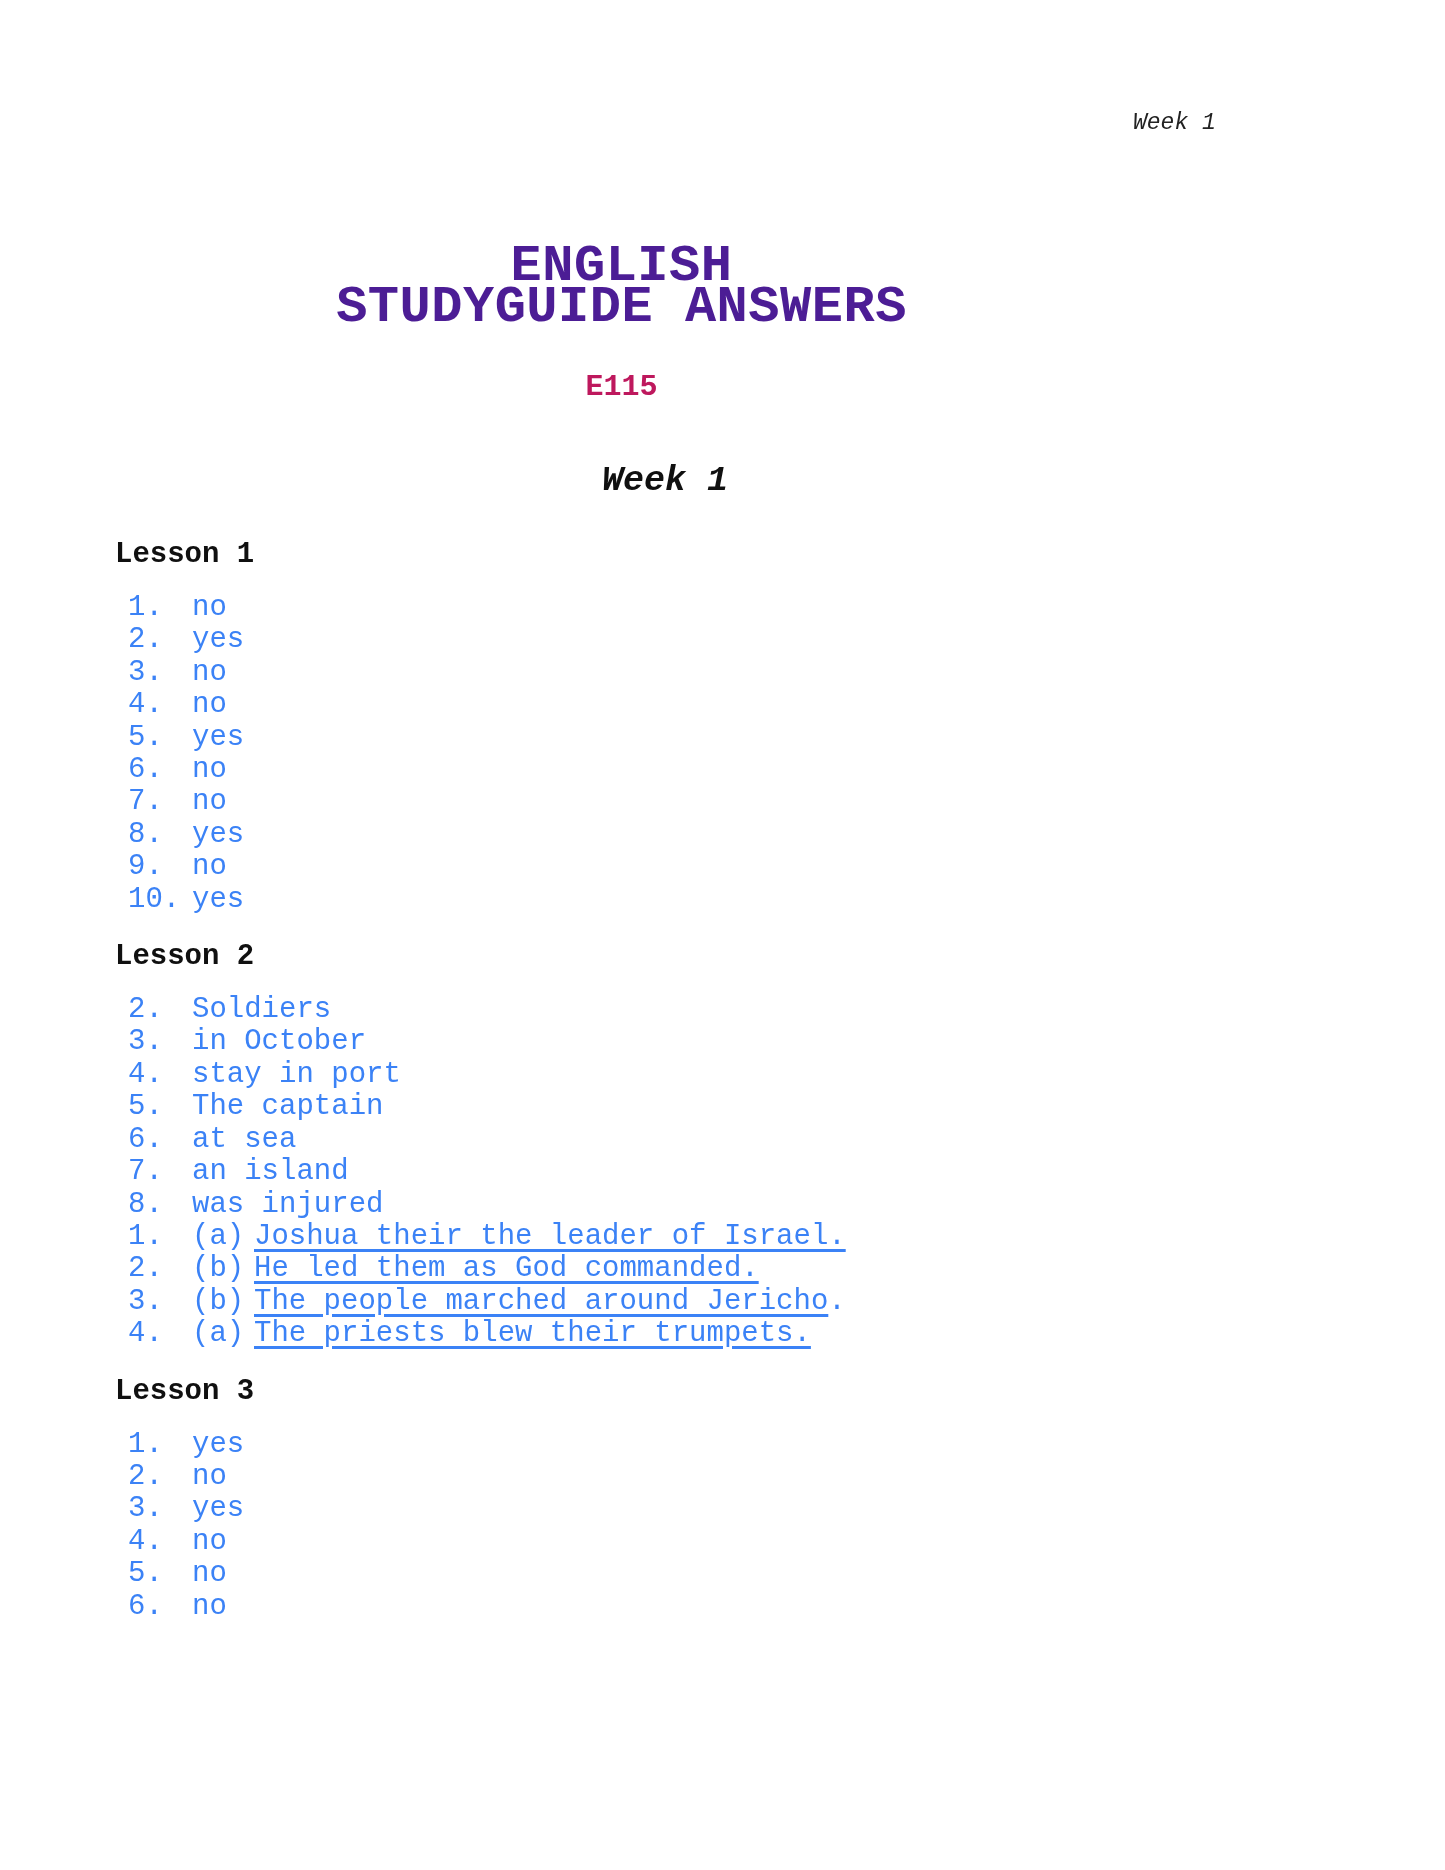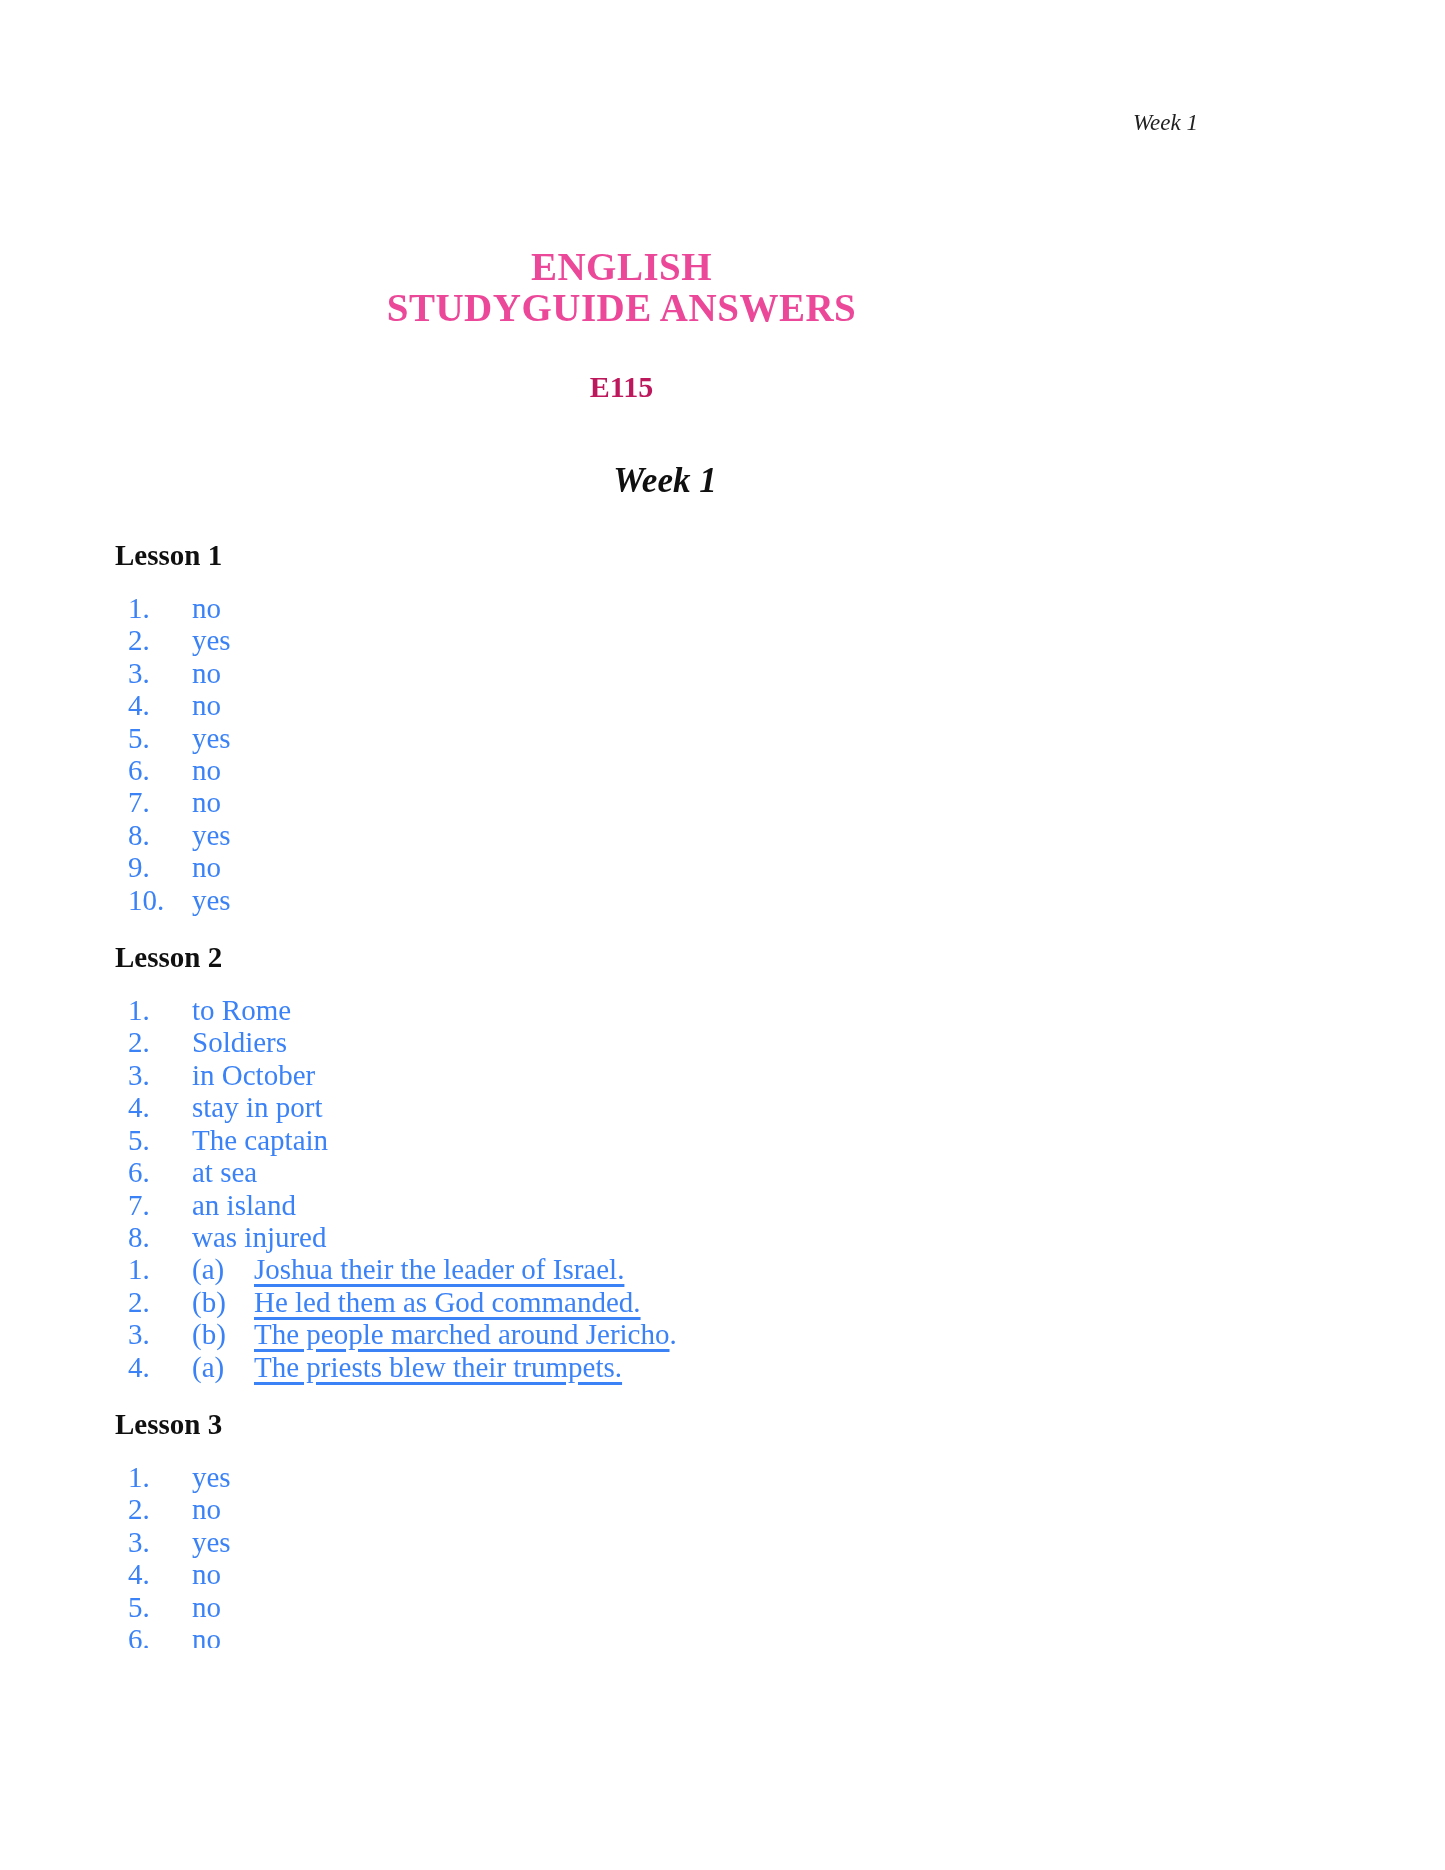--- a/index.html
+++ b/index.html
@@ -1,31 +1,31 @@
 <!DOCTYPE html>
 <html><head>
 <meta charset="utf-8">
 <style>
   html,body{margin:0;padding:0;background:#ffffff;}
   .page{
     position:relative;
     width:1445px;height:1648px;
     background:#ffffff;
     color:#1b1b1b;
-    font-family:Liberation Serif, serif;
+    font-family:Liberation Mono, monospace;
     overflow:hidden;
   }
   .corner-week{
     position:absolute;top:110px;left:1133px;
     font-style:italic;font-size:23px;color:#222;
   }
   .title{
     position:absolute;top:246px;left:0;width:1243px;
-    text-align:center;font-weight:700;font-size:39px;line-height:41px;
-    letter-spacing:.5px;color:#ec4899;
+    text-align:center;font-weight:700;font-size:52px;line-height:41px;
+    letter-spacing:.5px;color:#4c1d95;
   }
   .course-code{
     position:absolute;top:370px;left:0;width:1243px;
     text-align:center;font-weight:700;font-size:30px;color:#be185d;
   }
   .week-heading{
     position:absolute;top:461px;left:85px;width:1160px;
     text-align:center;font-weight:700;font-style:italic;font-size:35px;color:#101010;
   }
   .lessons{position:absolute;left:115px;top:538px;width:1150px;}
@@ -100,23 +100,20 @@
           <div class="row">
           <span class="num">10.</span><span class="ans">yes</span>
         </div>
         </div>
     </section>
 
     <section class="lesson">
       <h2>Lesson 2</h2>
       <div class="answer-list">
 
-      <div class="row">
-          <span class="num">1.</span><span class="ans">to Rome</span>
-        </div>
           <div class="row">
           <span class="num">2.</span><span class="ans">Soldiers</span>
         </div>
           <div class="row">
           <span class="num">3.</span><span class="ans">in October</span>
         </div>
           <div class="row">
           <span class="num">4.</span><span class="ans">stay in port</span>
         </div>
           <div class="row">

